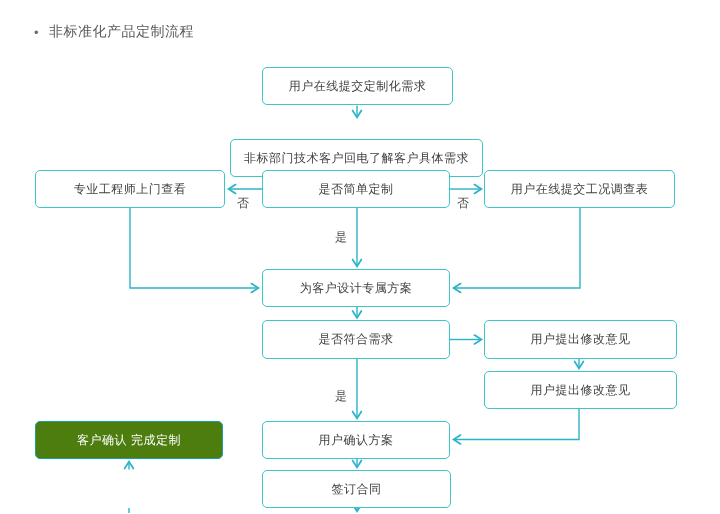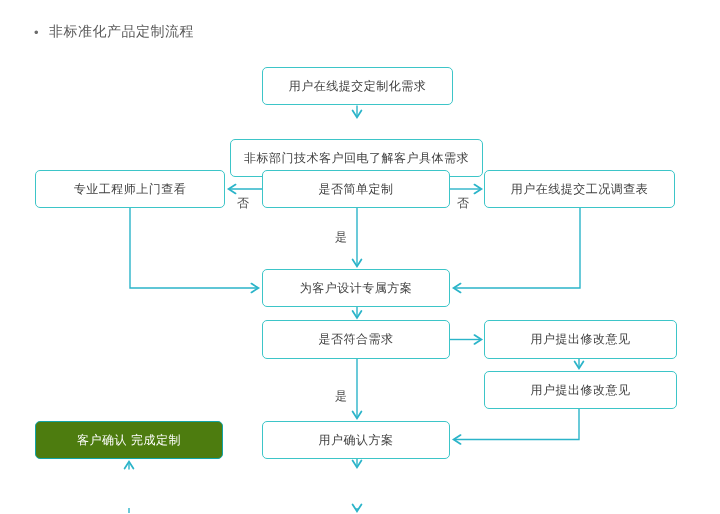--- a/index.html
+++ b/index.html
@@ -94,20 +94,21 @@
 
   <div class="node" style="left:484px;top:320px;width:193px;height:39px;">用户提出修改意见</div>
 
   <div class="node" style="left:484px;top:371px;width:193px;height:38px;">用户提出修改意见</div>
 
   <div class="node accent" style="left:35px;top:421px;width:188px;height:38px;">客户确认 完成定制</div>
 
   <div class="node" style="left:262px;top:421px;width:188px;height:38px;">用户确认方案</div>
 
 
+  <div class="node" style="left:262px;top:470px;width:189px;height:38px;">签订合同</div>
 
   <span class="edge-label" style="left:231px;top:195px;">否</span>
 
   <span class="edge-label" style="left:451px;top:195px;">否</span>
 
   <span class="edge-label" style="left:329px;top:229px;">是</span>
 
   <span class="edge-label" style="left:329px;top:388px;">是</span>
 
 </div>

